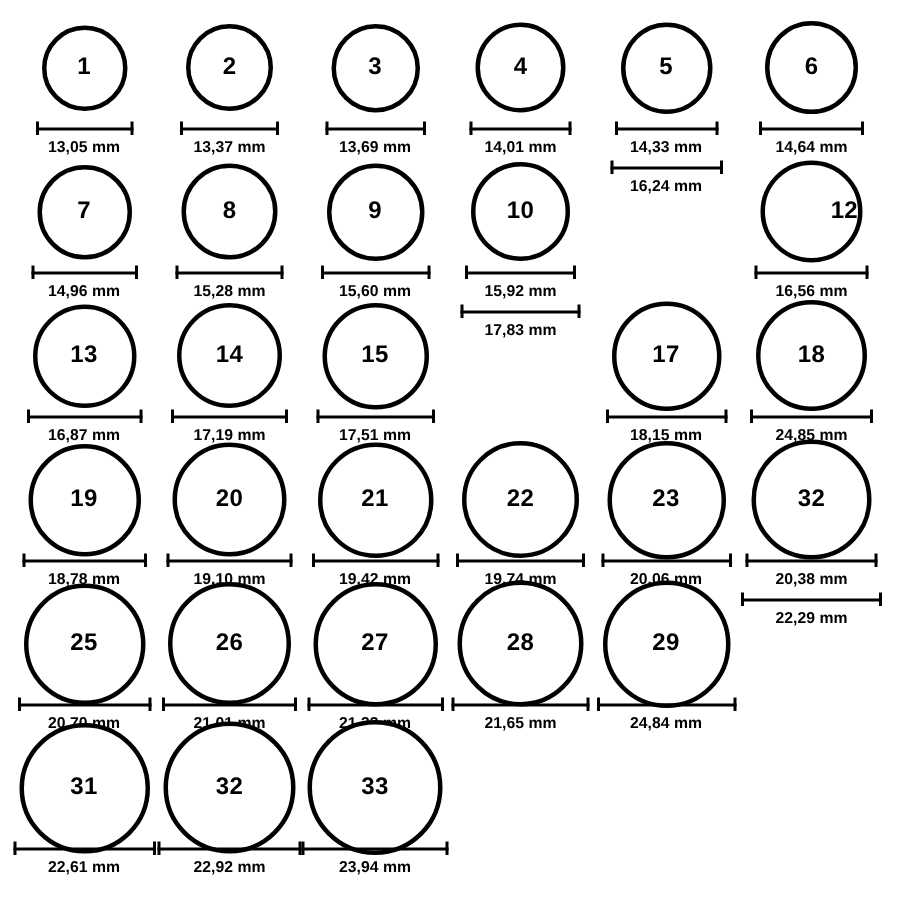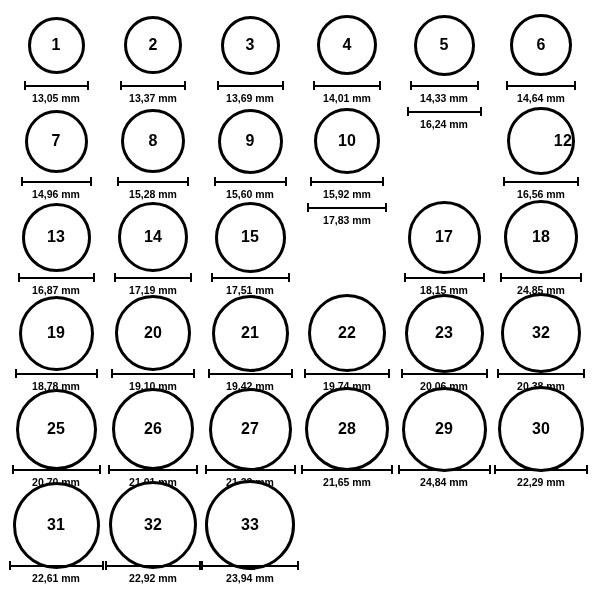--- a/index.html
+++ b/index.html
@@ -464,25 +464,20 @@
           </div>
         </div>
         <div class="ring-measure" style="width: 93px;">
           <div class="bar"></div>
           <div class="tick left"></div>
           <div class="tick right"></div>
         </div>
         <div class="ring-label">24,84 mm</div>
       </div>
       <div class="ring-cell">
-        <div class="ring-circle-wrap">
-          <div class="ring-circle" style="width: 86px; height: 86px;">
-            <span class="ring-size">30</span>
-          </div>
-        </div>
         <div class="ring-measure" style="width: 94px;">
           <div class="bar"></div>
           <div class="tick left"></div>
           <div class="tick right"></div>
         </div>
         <div class="ring-label">22,29 mm</div>
       </div>
     </div>
     <div class="chart-row">
       <div class="ring-cell">

